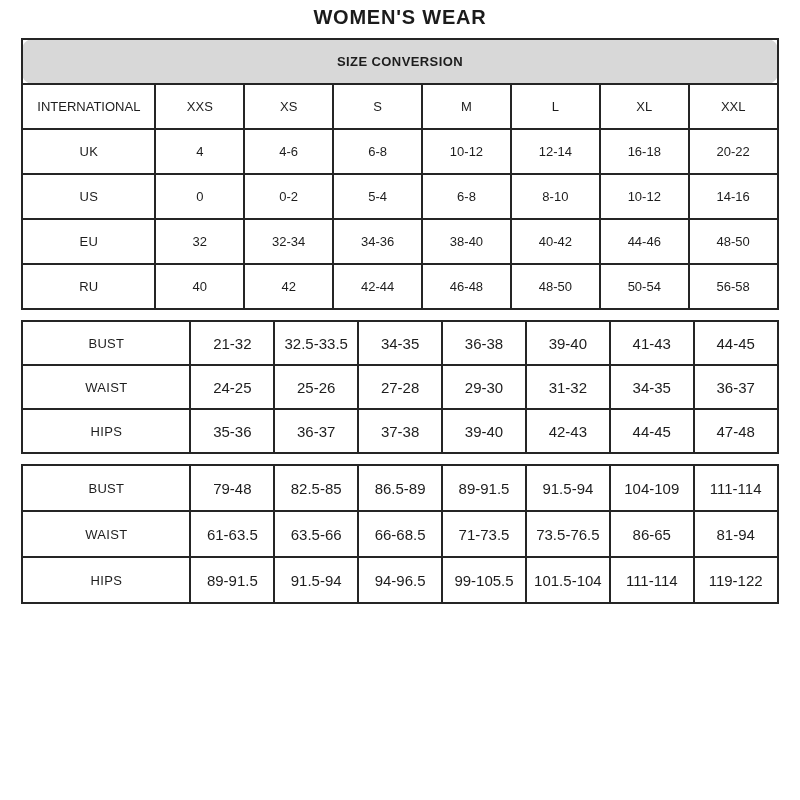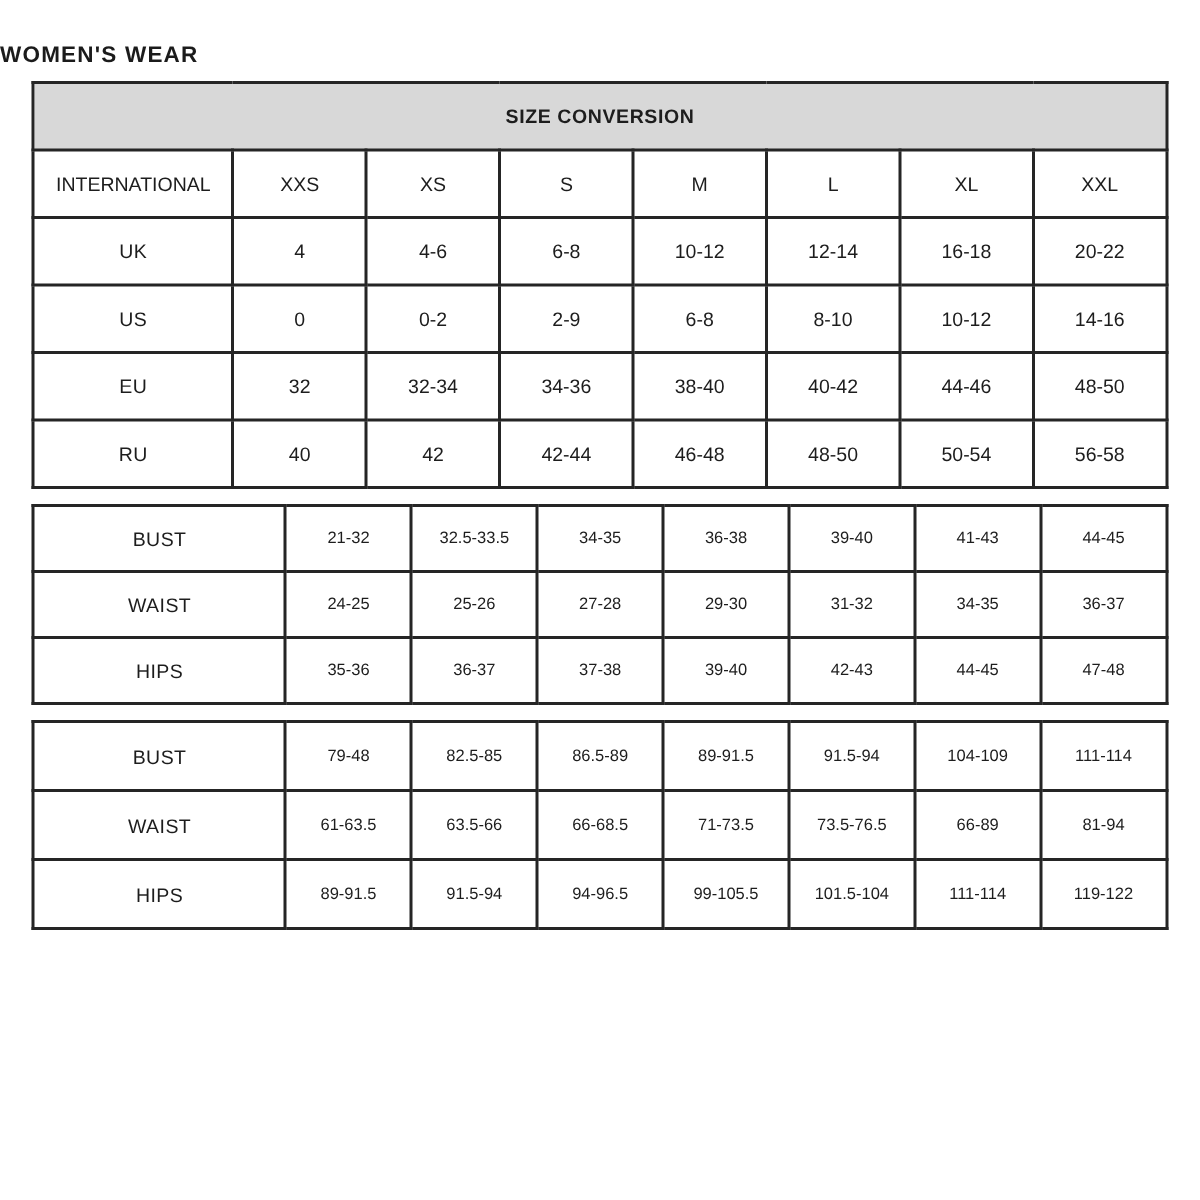--- a/index.html
+++ b/index.html
@@ -4,22 +4,23 @@
 <style>
   * { box-sizing: border-box; }
   html, body {
     margin: 0; padding: 0;
     width: 800px; height: 800px;
     background: #ffffff;
     font-family: "Liberation Sans", "DejaVu Sans", sans-serif;
     color: #1d1d1d;
   }
   .page-title {
-    margin: 28px 0 0 0;
-    font-size: 15px;
+    margin: 6px 0 0 0;
+    text-align: center;
+    font-size: 20px;
     font-weight: 700;
     letter-spacing: 0.8px;
     color: #1b1b1b;
   }
   table {
     border-collapse: collapse;
     table-layout: fixed;
     width: 755px;
     margin: 0 auto;
   }
@@ -33,29 +34,30 @@
     font-size: 13px;
     font-weight: 500;
     overflow: hidden;
     white-space: nowrap;
   }
   .ghead {
     background: #d8d8d8;
     font-weight: 700;
     letter-spacing: 0.4px;
     font-size: 13px;
+    border-radius: 11px;
   }
   #t1 tr { height: 45px; }
   #t2 tr { height: 44px; }
   #t3 tr { height: 46px; }
   #t1 col.c0 { width: 133px; }
   #t1 col.cs { width: 88.9px; }
   #t2 col.c0, #t3 col.c0 { width: 168px; }
   #t2 col.cs, #t3 col.cs { width: 83.9px; }
-  .val { font-size: 11px; }
+  .val { font-size: 15px; }
   .rowlbl { font-size: 13px; letter-spacing: 0.3px; text-align: center; }
 </style>
 </head>
 <body>
 
 <h1 class="page-title">WOMEN'S WEAR</h1>
 
 <table id="t1">
   <colgroup>
     <col class="c0">
@@ -88,21 +90,21 @@
       <td>6-8</td>
       <td>10-12</td>
       <td>12-14</td>
       <td>16-18</td>
       <td>20-22</td>
     </tr>
     <tr>
       <td class="rowlbl">US</td>
       <td>0</td>
       <td>0-2</td>
-      <td>2-9</td>
+      <td>5-4</td>
       <td>6-8</td>
       <td>8-10</td>
       <td>10-12</td>
       <td>14-16</td>
     </tr>
     <tr>
       <td class="rowlbl">EU</td>
       <td>32</td>
       <td>32-34</td>
       <td>34-36</td>
@@ -191,21 +193,21 @@
       <td class="val">104-109</td>
       <td class="val">111-114</td>
     </tr>
     <tr>
       <td class="rowlbl">WAIST</td>
       <td class="val">61-63.5</td>
       <td class="val">63.5-66</td>
       <td class="val">66-68.5</td>
       <td class="val">71-73.5</td>
       <td class="val">73.5-76.5</td>
-      <td class="val">66-89</td>
+      <td class="val">86-65</td>
       <td class="val">81-94</td>
     </tr>
     <tr>
       <td class="rowlbl">HIPS</td>
       <td class="val">89-91.5</td>
       <td class="val">91.5-94</td>
       <td class="val">94-96.5</td>
       <td class="val">99-105.5</td>
       <td class="val">101.5-104</td>
       <td class="val">111-114</td>

